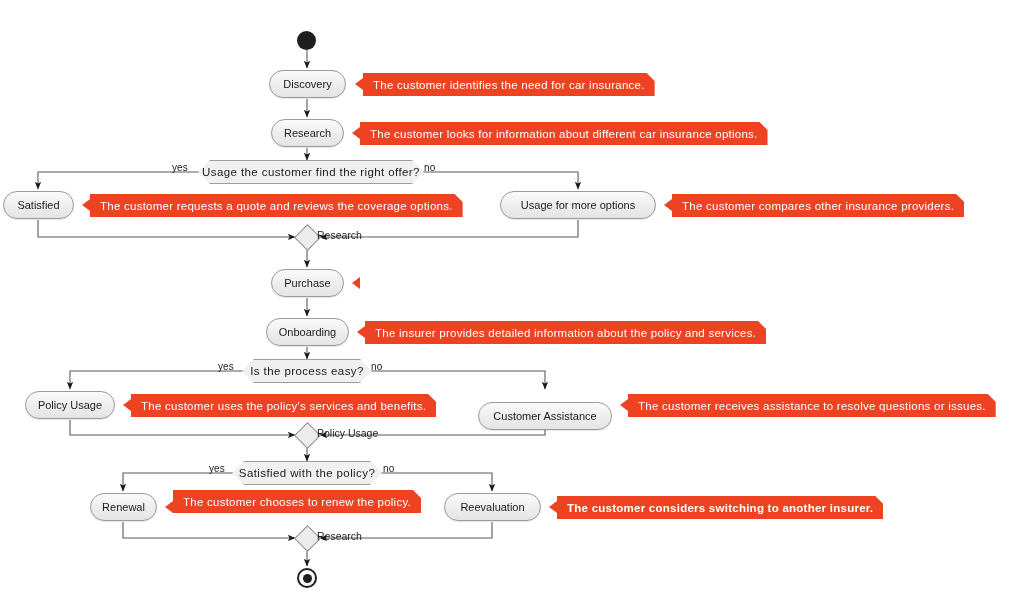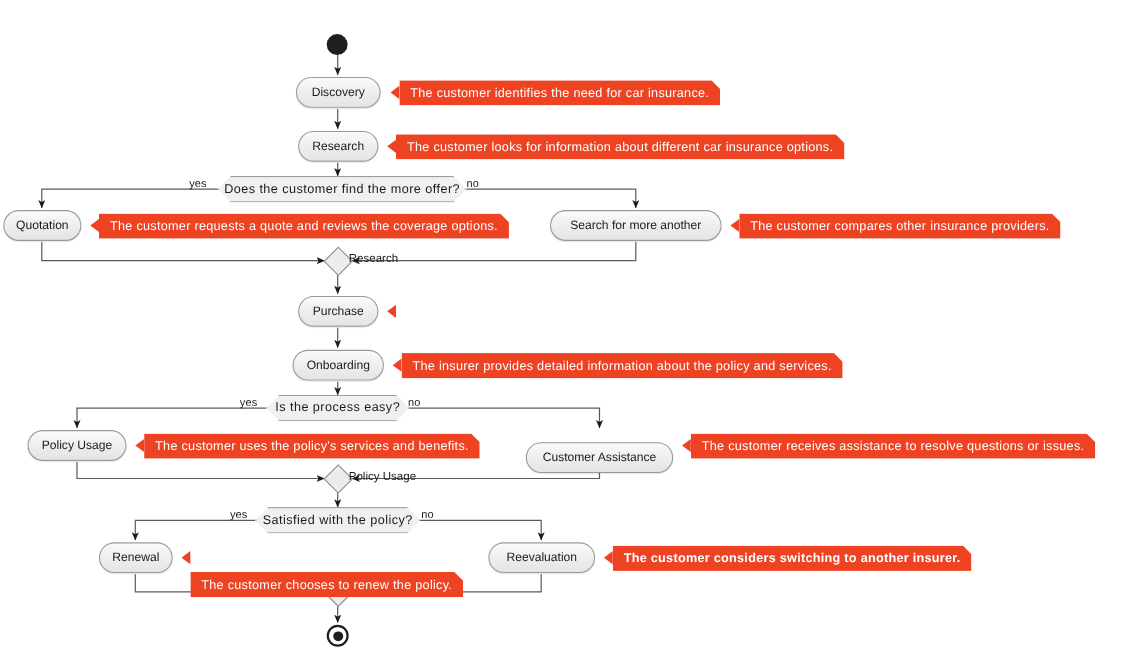--- a/index.html
+++ b/index.html
@@ -166,30 +166,30 @@
 
       <path d="M307,549 L307,566" marker-end="url(#ah)"></path>
     </g>
   </svg>
 
   <div class="start-node" style="left:297px;top:31px;"></div>
   <div class="end-node" style="left:297px;top:568px;"></div>
 
   <div class="node" style="left:269px;top:70px;width:77px;">Discovery</div>
   <div class="node" style="left:271px;top:119px;width:73px;">Research</div>
-  <div class="node" style="left:3px;top:191px;width:71px;">Quotation</div>
-  <div class="node" style="left:500px;top:191px;width:156px;">Search for more another</div>
+  <div class="node" style="left:3px;top:191px;width:71px;">Satisfied</div>
+  <div class="node" style="left:500px;top:191px;width:156px;">Usage for more options</div>
   <div class="node" style="left:271px;top:269px;width:73px;">Purchase</div>
   <div class="node" style="left:266px;top:318px;width:83px;">Onboarding</div>
   <div class="node" style="left:25px;top:391px;width:90px;">Policy Usage</div>
   <div class="node" style="left:478px;top:391px;width:134px;margin-top:11px;">Customer Assistance</div>
   <div class="node" style="left:90px;top:493px;width:67px;">Renewal</div>
   <div class="node" style="left:444px;top:493px;width:97px;">Reevaluation</div>
 
-  <div class="decision" style="left:198px;top:160px;width:226px;">Does the customer find the more offer?</div>
+  <div class="decision" style="left:198px;top:160px;width:226px;">Usage the customer find the right offer?</div>
   <div class="decision" style="left:242px;top:359px;width:130px;">Is the process easy?</div>
   <div class="decision" style="left:232px;top:461px;width:150px;">Satisfied with the policy?</div>
 
   <div class="elabel" style="left:172px;top:162px;">yes</div>
   <div class="elabel" style="left:424px;top:162px;">no</div>
   <div class="elabel" style="left:218px;top:361px;">yes</div>
   <div class="elabel" style="left:371px;top:361px;">no</div>
   <div class="elabel" style="left:209px;top:463px;">yes</div>
   <div class="elabel" style="left:383px;top:463px;">no</div>
 
@@ -219,18 +219,18 @@
   <div class="note-arrow" style="left:357px;top:326px;"></div>
   <div class="note" style="left:365px;top:321px;">The insurer provides detailed information about the policy and services.</div>
 
   <div class="note-arrow" style="left:123px;top:399px;"></div>
   <div class="note" style="left:131px;top:394px;">The customer uses the policy's services and benefits.</div>
 
   <div class="note-arrow" style="left:620px;top:399px;"></div>
   <div class="note" style="left:628px;top:394px;">The customer receives assistance to resolve questions or issues.</div>
 
   <div class="note-arrow" style="left:165px;top:501px;"></div>
-  <div class="note" style="left:173px;top:520px;">The customer chooses to renew the policy.</div>
+  <div class="note" style="left:173px;top:490px;">The customer chooses to renew the policy.</div>
 
   <div class="note-arrow" style="left:549px;top:501px;"></div>
   <div class="note" style="left:557px;top:496px;font-weight:bold;">The customer considers switching to another insurer.</div>
 
 </div>
 
 </body></html>

